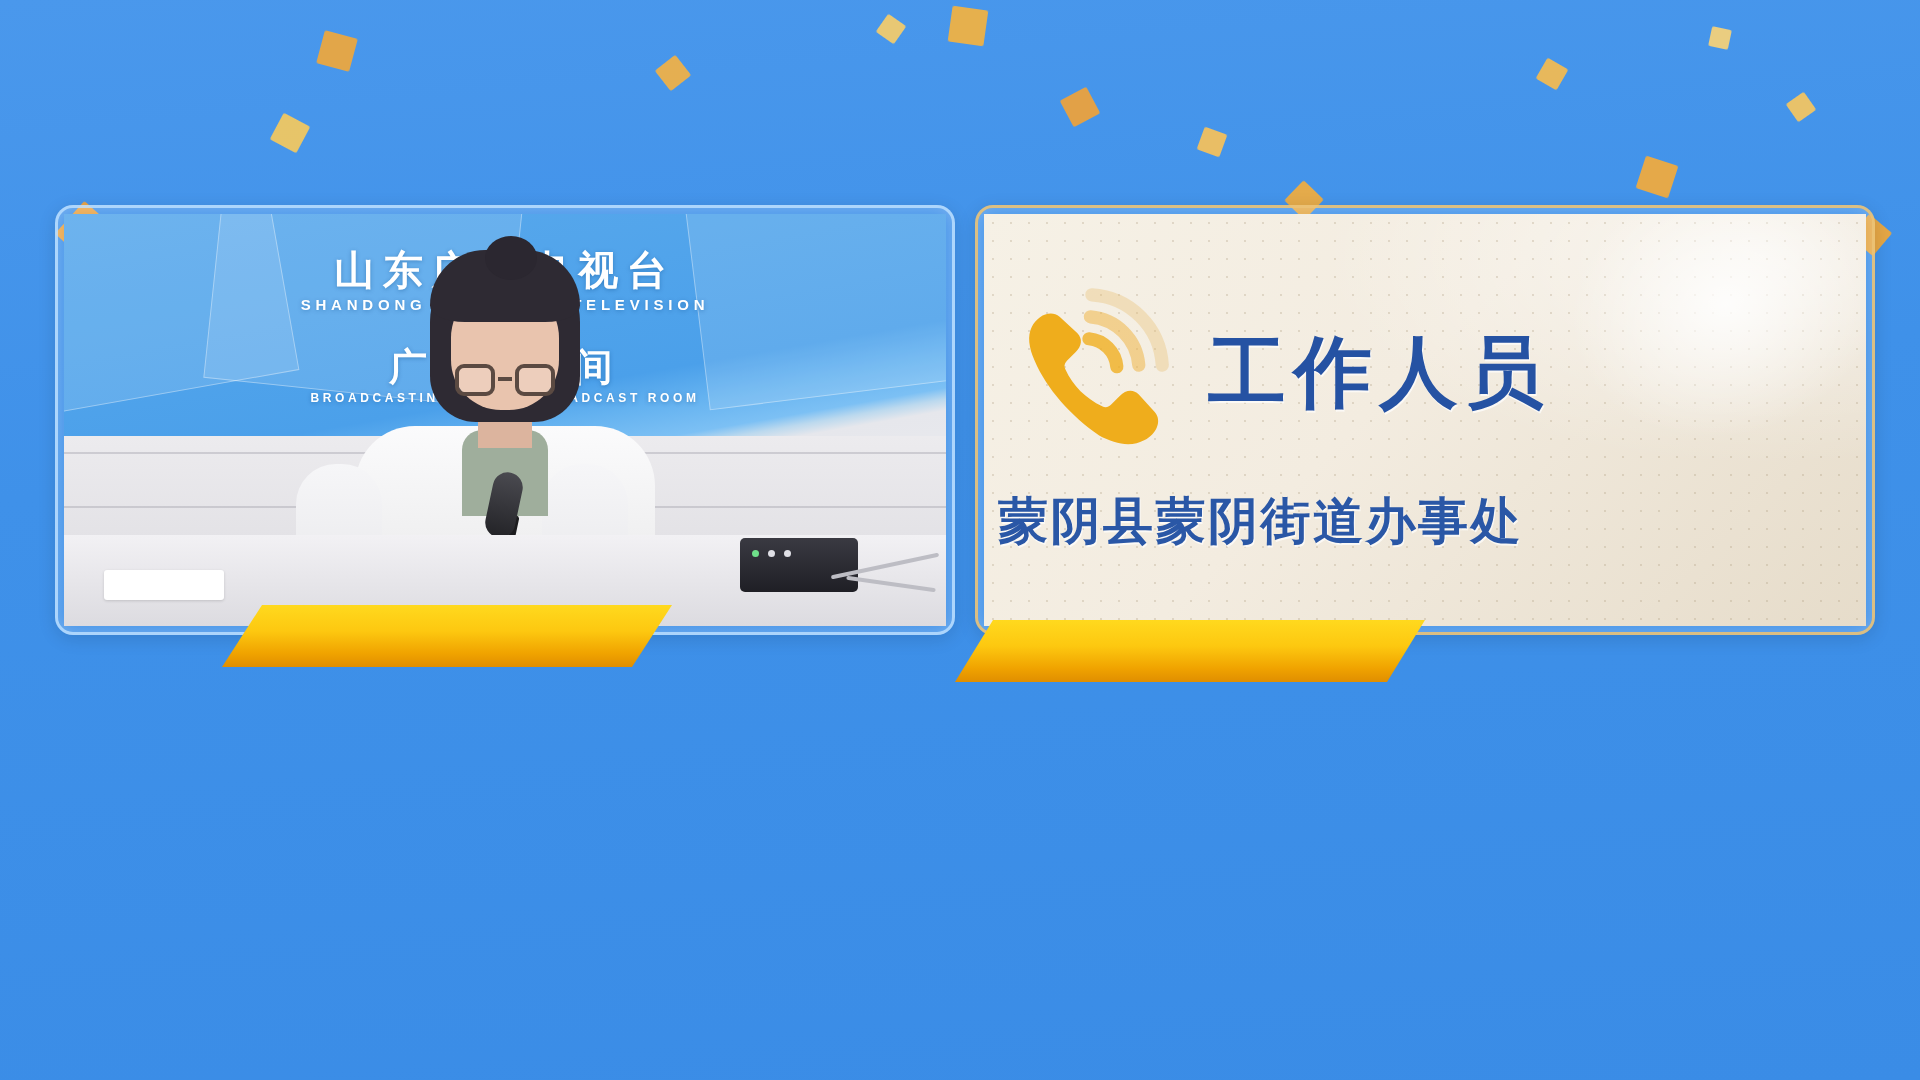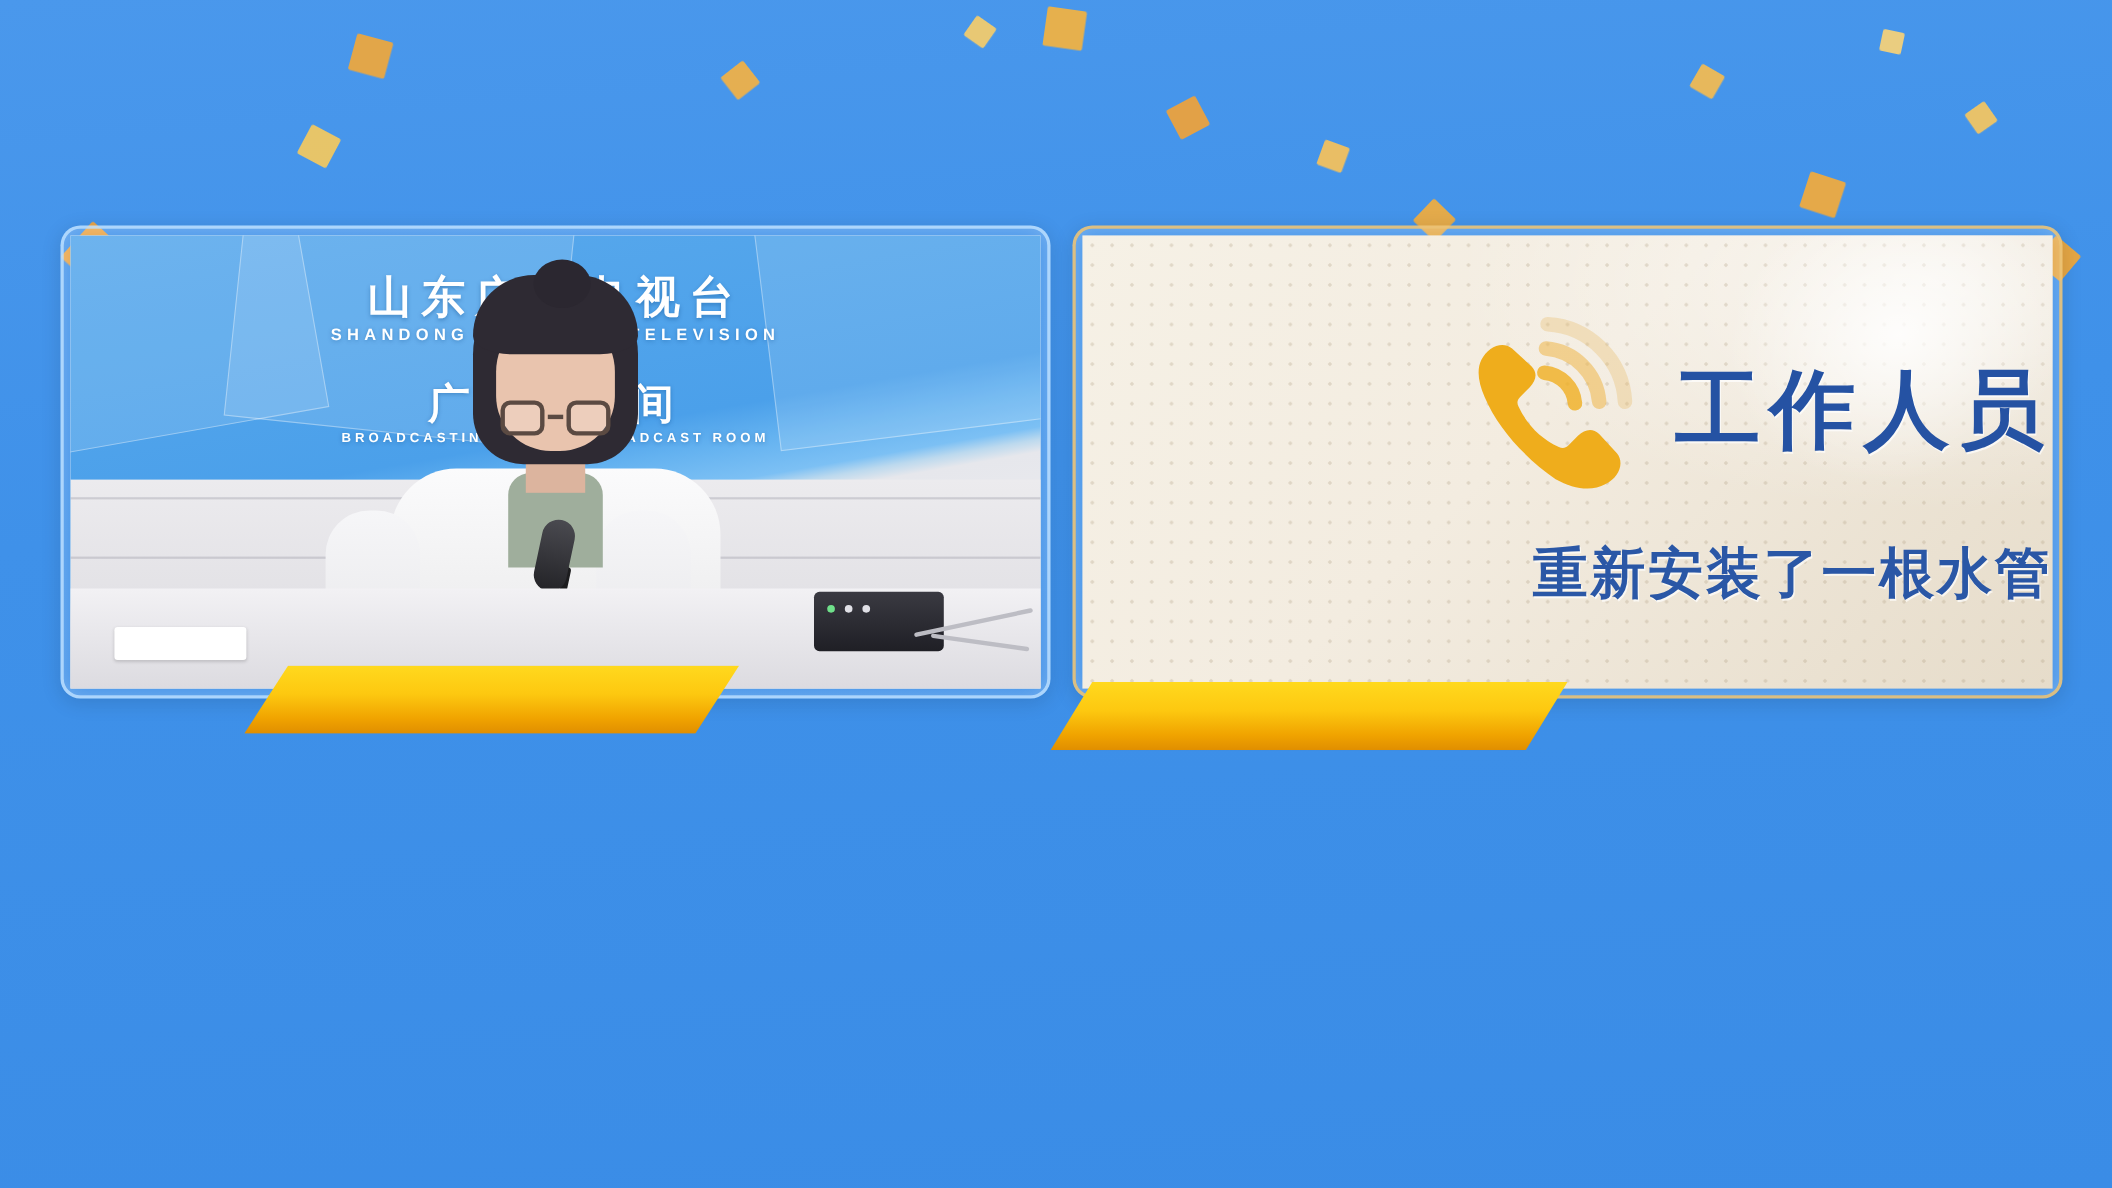--- a/index.html
+++ b/index.html
@@ -113,21 +113,21 @@
     background-image:radial-gradient(rgba(168,150,120,.28) 1.4px, transparent 1.5px);
     background-size:18px 18px;
   }
   .corner-wash {
     position:absolute; right:-40px; top:-60px; width:360px; height:300px;
     background:radial-gradient(ellipse at center, rgba(255,255,255,.85) 0%, rgba(255,255,255,0) 62%);
     transform:rotate(-18deg);
   }
   .card-content {
     position:absolute; inset:0; display:flex; flex-direction:column;
-    align-items:flex-end; justify-content:center;
+    align-items:flex-start; justify-content:center;padding-left:14px;
   }
   .card-row { display:flex; align-items:center; gap:34px; }
   .phone-icon { width:176px; height:176px; flex:0 0 auto; }
   .card-title {
     font-size:78px; font-weight:900; color:#2552a3; letter-spacing:.10em;
     text-shadow:1px 2px 0 rgba(255,255,255,.7);
     white-space:nowrap;
   }
   .card-sub {
     margin-top:26px; font-size:50px; font-weight:800; color:#2a57a6;
@@ -250,21 +250,21 @@
       <div class="card-content">
         <div class="card-row">
           <svg class="phone-icon" viewBox="0 0 120 120">
             <path d="M23 28c4-8 13-12 19-7l12 11c4 4 3 9-1 13l-6 6c-2 2-2 4-1 6 5 11 14 20 25 25 2 1 4 1 6-1l6-6c4-4 9-5 13-1l11 12c5 6 1 15-7 19-9 5-20 3-31-3C50 89 33 70 25 51c-4-9-5-17-2-23z" fill="#efad1c"></path>
             <path d="M62 36a21 21 0 0 1 19 19" fill="none" stroke="#efad1c" stroke-width="9" stroke-linecap="round" opacity=".78"></path>
             <path d="M63 21a36 36 0 0 1 33 33" fill="none" stroke="#eeb649" stroke-width="9" stroke-linecap="round" opacity=".55"></path>
             <path d="M64 6a51 51 0 0 1 48 48" fill="none" stroke="#e9bd6a" stroke-width="9" stroke-linecap="round" opacity=".34"></path>
           </svg>
           <div class="card-title">工作人员</div>
         </div>
-        <div class="card-sub">重新安装了一根水管</div>
+        <div class="card-sub">蒙阴县蒙阴街道办事处</div>
       </div>
     </div>
   </div>
 
   <div class="ribbon left-ribbon" style="left:222px; top:605px; width:450px;">
     <div class="ribbon-fill"></div>
 
   </div>
 
   <div class="ribbon right-ribbon" style="left:955px; top:620px; width:470px;">

